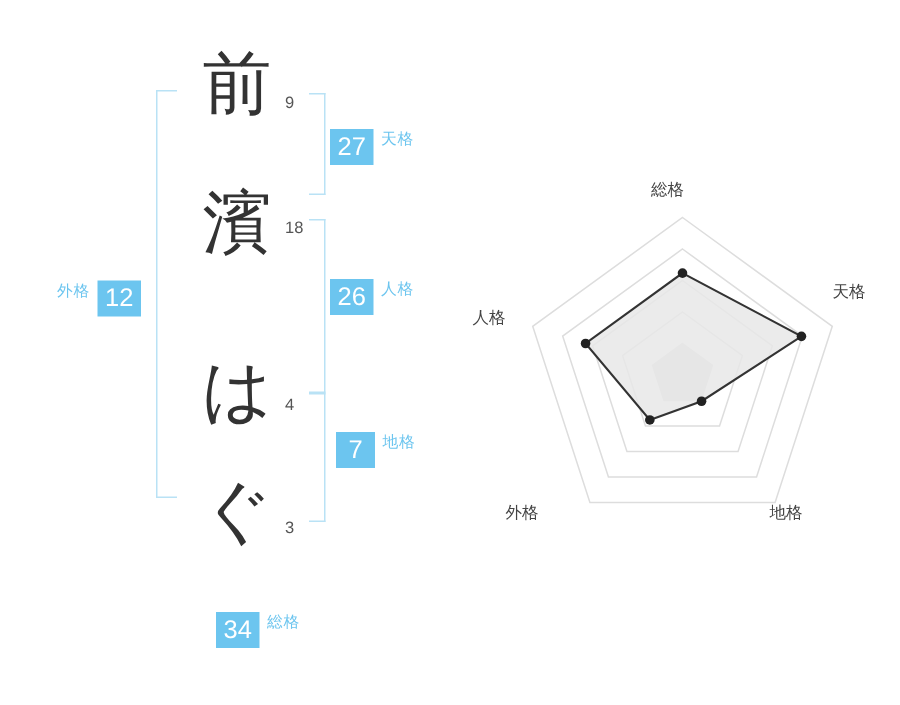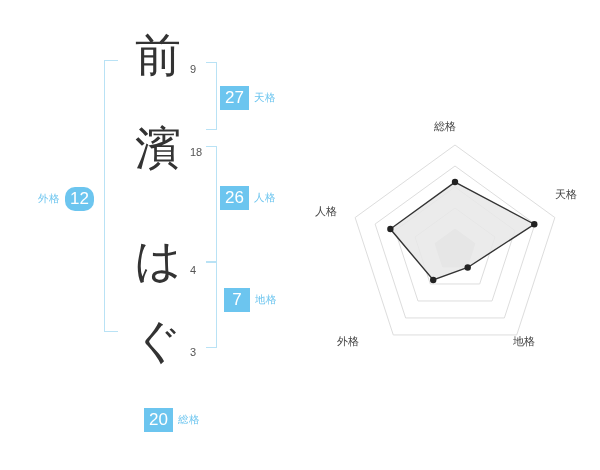--- a/index.html
+++ b/index.html
@@ -43,41 +43,40 @@
   }
   #stroke-0 { left: 190px; top: 63px; }
   #stroke-1 { left: 190px; top: 146px; text-align: center; }
   #stroke-2 { left: 190px; top: 264px; }
   #stroke-3 { left: 190px; top: 346px; }
 
   
   .chip {
     position: absolute;
     display: flex;
-    align-items: center;
     gap: 5px;
   }
   .chip .val {
     display: inline-block;
     min-width: 26px;
     padding: 3px 5px 4px 5px;
     background: #6cc5ef;
     color: #ffffff;
     font-size: 17px;
     line-height: 1;
     text-align: center;
   }
   .chip .lbl {
     font-size: 10.5px;
     color: #6cc5ef;
     letter-spacing: 0.5px;
   }
   .chip.left-label { flex-direction: row; }
   .chip.left-label .lbl { order: 0; }
-  .chip.left-label .val { order: 1; border-radius: 10px; }
+  .chip.left-label .val { order: 1; }
 
   #chip-tenkaku { left: 220px; top: 86px; }
   #chip-jinkaku { left: 220px; top: 186px; }
   #chip-chikaku { left: 224px; top: 288px; }
   #chip-gaikaku { left: 38px;  top: 187px; }
   #chip-soukaku { left: 144px; top: 408px; }
 
   
   .bracket {
     position: absolute;
@@ -157,21 +156,21 @@
       <span class="val">7</span>
       <span class="lbl">地格</span>
     </div>
 
     <div class="chip left-label" id="chip-gaikaku">
       <span class="lbl">外格</span>
       <span class="val">12</span>
     </div>
 
     <div class="chip" id="chip-soukaku">
-      <span class="val">20</span>
+      <span class="val">34</span>
       <span class="lbl">総格</span>
     </div>
   </div>
 
   <div id="radar-panel">
     <svg id="radar-svg" width="290" height="470" viewBox="0 0 290 470">
       <g id="radar-grid">
           <path d="M145.00,145.00 L244.86,217.55 L206.72,334.95 L83.28,334.95 L45.14,217.55 Z" fill="none" stroke="#dddddd" stroke-width="1"></path>
           <path d="M145.00,166.00 L224.89,224.04 L194.37,317.96 L95.63,317.96 L65.11,224.04 Z" fill="none" stroke="#dddddd" stroke-width="1"></path>
           <path d="M145.00,187.00 L204.92,230.53 L182.03,300.97 L107.97,300.97 L85.08,230.53 Z" fill="none" stroke="#dddddd" stroke-width="1"></path>

